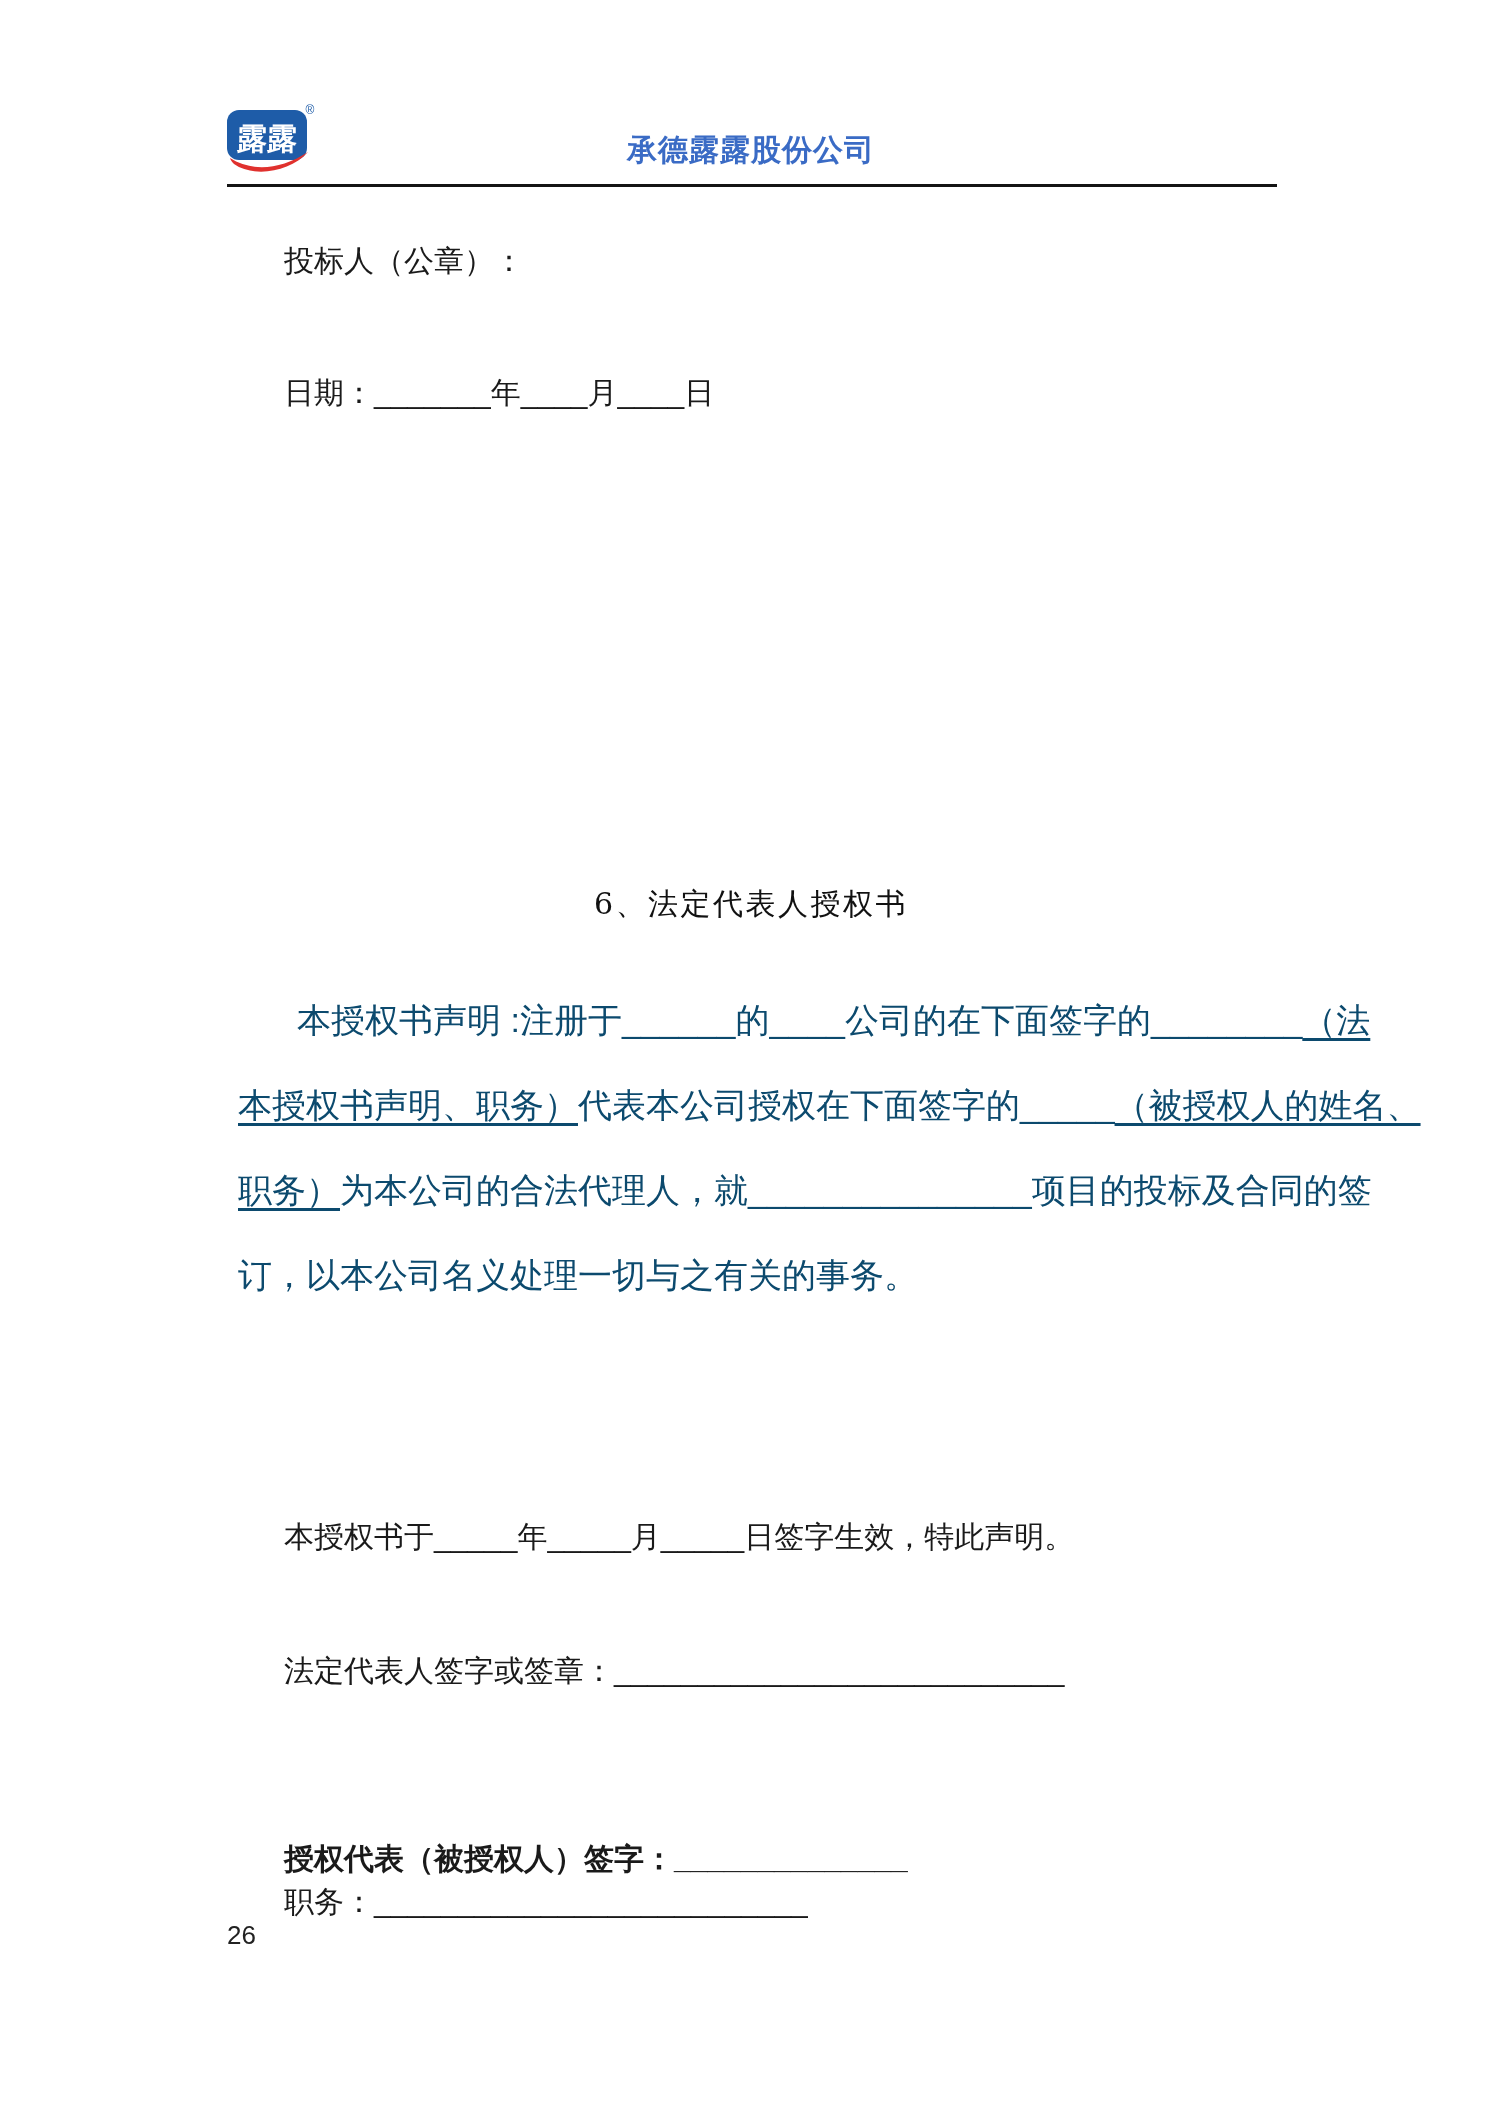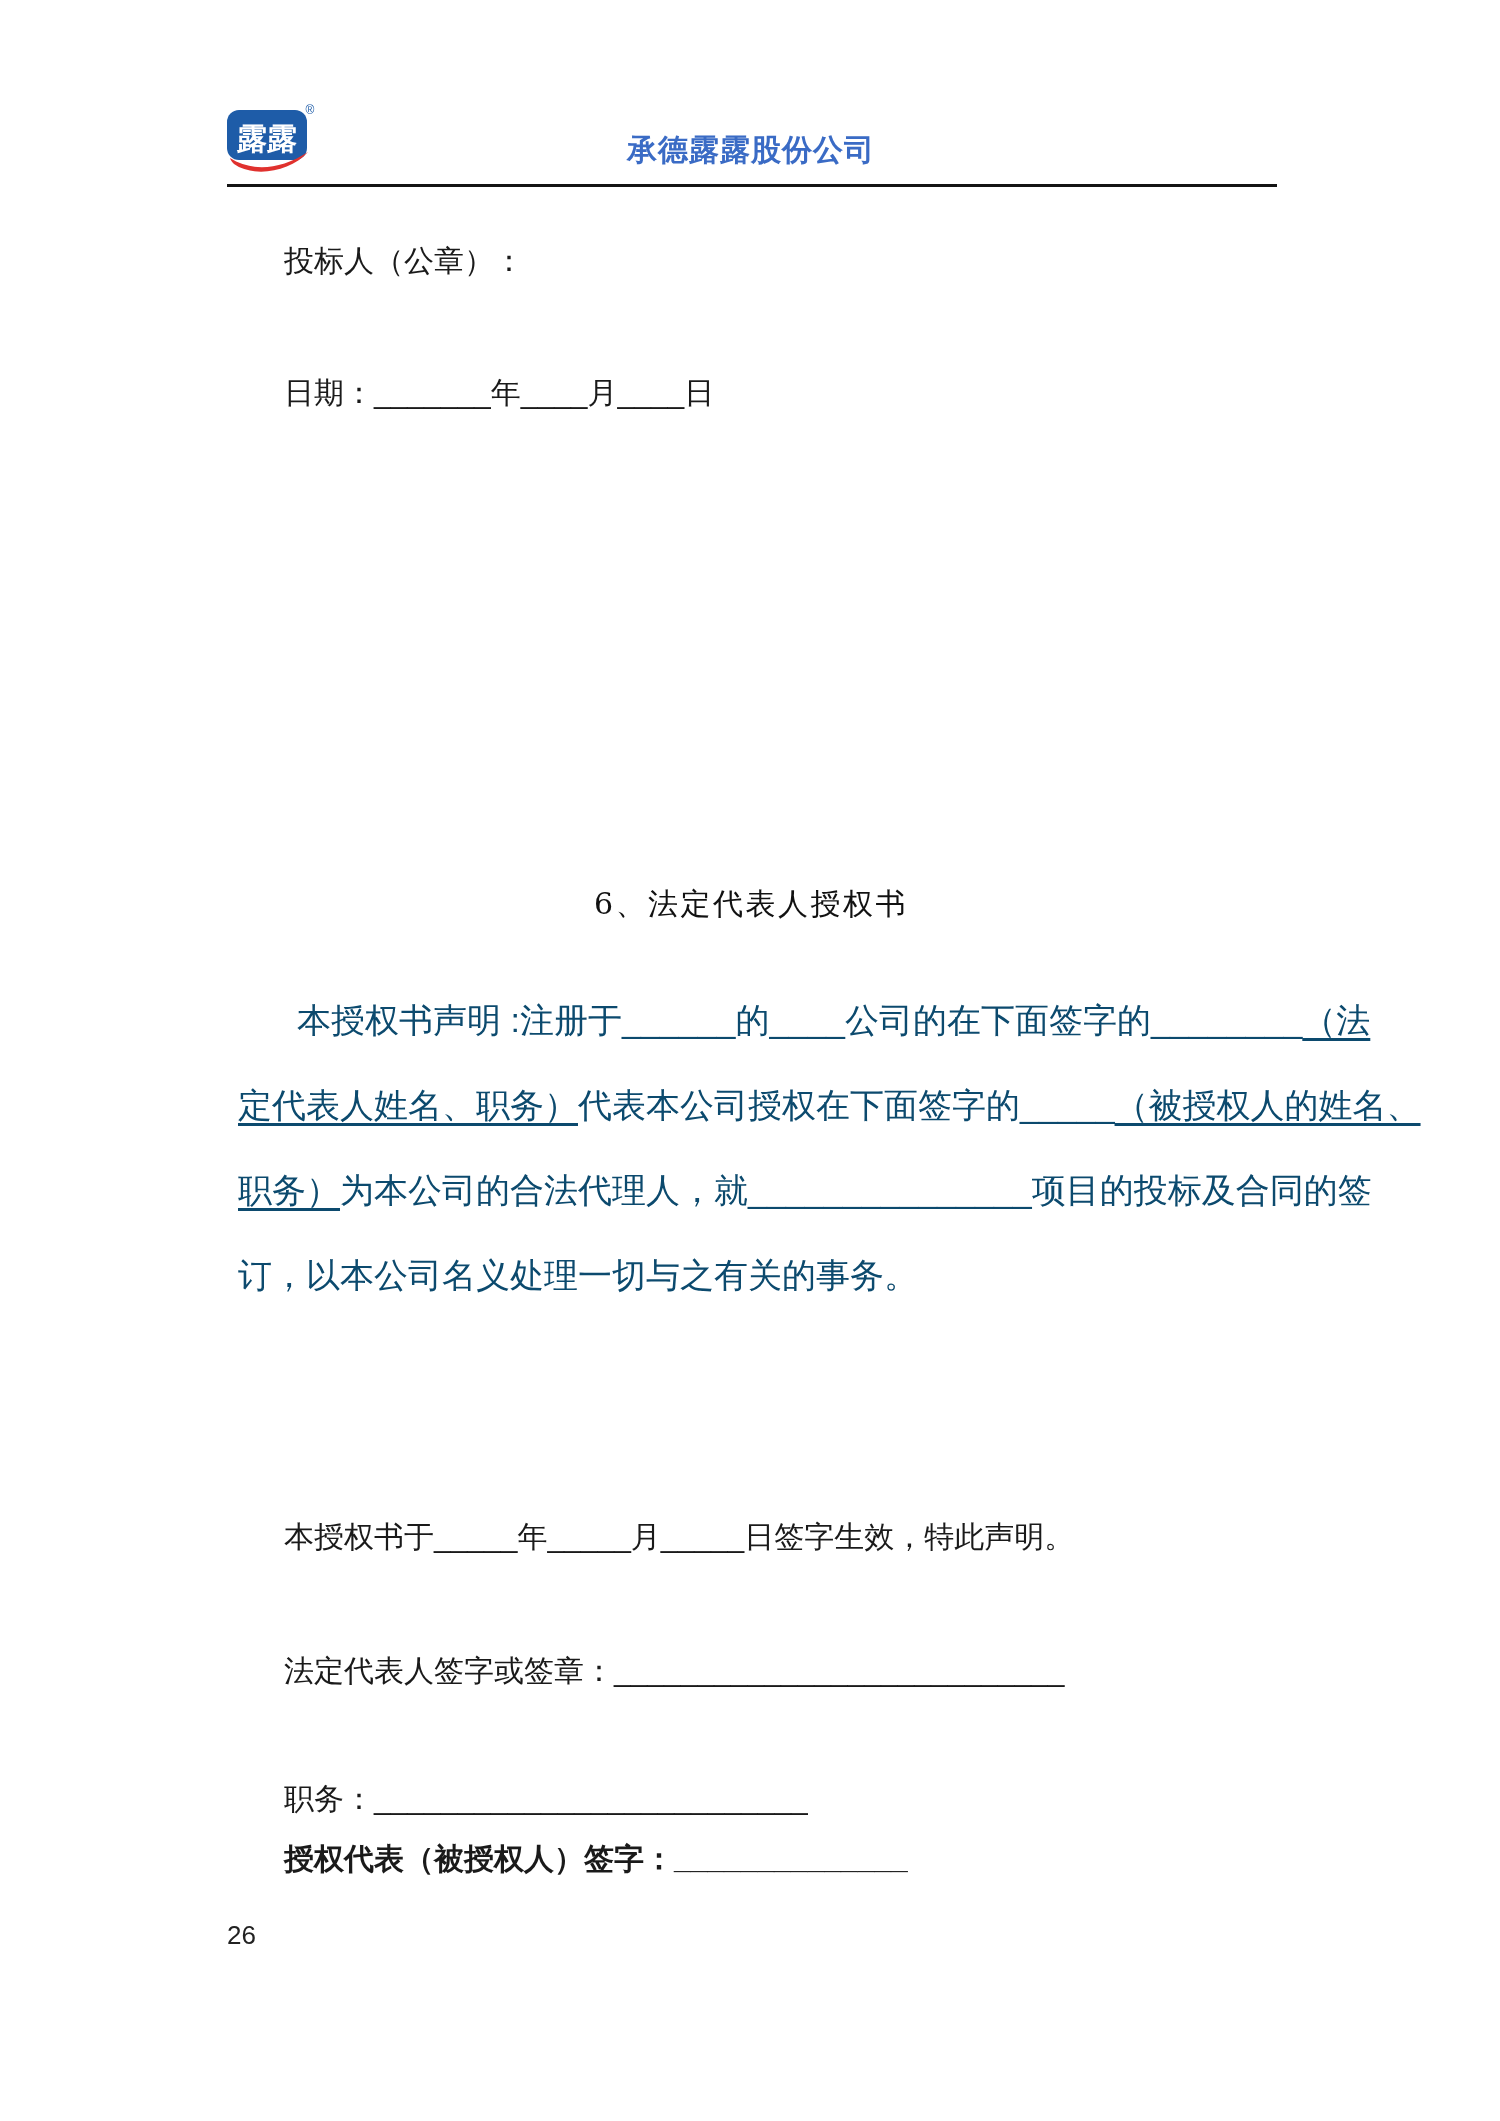--- a/index.html
+++ b/index.html
@@ -35,21 +35,21 @@
   .line{
     position:absolute;left:226px;width:1120px;
     font-size:30px;line-height:42px;
     white-space:nowrap;text-indent:58px;
   }
   .bidder-line{top:240px;}
   .date-line{top:372px;}
   .effective-line{top:1516px;}
   .sign1{top:1650px;}
   .sign2{top:1838px;font-weight:bold;}
-  .sign3{top:1778px;}
+  .sign3{top:1881px;}
   
   .section-title{
     position:absolute;left:227px;top:884px;width:1048px;margin:0;
     text-align:center;font-size:30px;font-weight:normal;
     font-family:"DejaVu Serif","Liberation Serif",serif;
     letter-spacing:2.5px;white-space:nowrap;color:#111;
   }
   
   .para{
     position:absolute;left:238px;top:978px;width:1054px;
@@ -88,21 +88,21 @@
   <div class="company">承德露露股份公司</div>
   <div class="header-rule"></div>
 
   <div class="line bidder-line">投标人（公章）：</div>
   <div class="line date-line">日期：_______年____月____日</div>
 
   <h2 class="section-title">6、法定代表人授权书</h2>
 
   <div class="para">
       <div class="para-line first"><span>本授权书声明 :注册于</span><span>______</span><span>的</span><span>____</span><span>公司的在下面签字的</span><span>________</span><span class="u">（法</span></div>
-      <div class="para-line"><span class="u">定代表人姓名、职务）</span><span>代表本公司授权在下面签字的</span><span>_____</span><span class="u">（被授权人的姓名、</span></div>
+      <div class="para-line"><span class="u">本授权书声明、职务）</span><span>代表本公司授权在下面签字的</span><span>_____</span><span class="u">（被授权人的姓名、</span></div>
       <div class="para-line"><span class="u">职务）</span><span>为本公司的合法代理人，就</span><span>_______________</span><span>项目的投标及合同的签</span></div>
       <div class="para-line last"><span>订，以本公司名义处理一切与之有关的事务。</span></div>
     </div>
 
   <div class="line effective-line">本授权书于_____年_____月_____日签字生效，特此声明。</div>
   <div class="line sign1">法定代表人签字或签章：___________________________</div>
   <div class="line sign2">授权代表（被授权人）签字：______________</div>
   <div class="line sign3">职务：__________________________</div>
 
   <div class="page-number">26</div>

